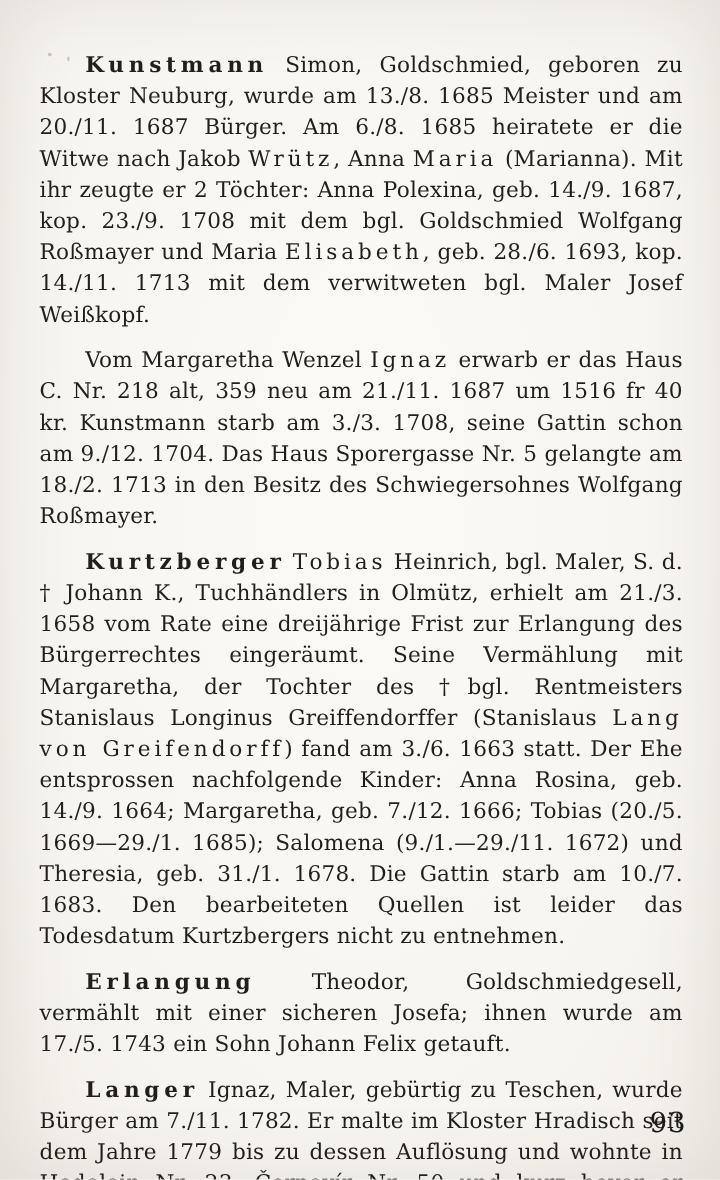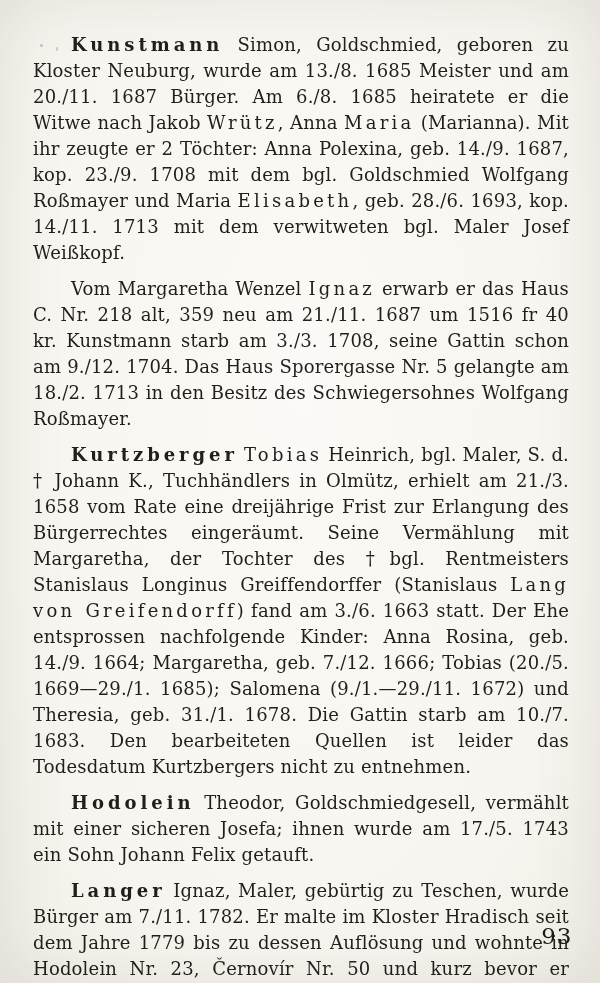--- a/index.html
+++ b/index.html
@@ -23,21 +23,21 @@
   .text-column {
     position: absolute;
     top: 30px;
     left: 33px;
     width: 536px;
     font-size: 18px;
     line-height: 26px;
     text-align: justify;
   }
   .para {
-    margin: 2px 0 10px 0;
+    margin: 12px 0 10px 0;
     text-indent: 38px;
   }
   .seg-normal {
     letter-spacing: 0.01em;
   }
   .seg-headword {
     font-weight: 700;
     letter-spacing: 0.22em;
   }
   .seg-spaced {
@@ -65,18 +65,18 @@
 <body>
 
 <div class="page">
   <span class="speck speck-1"></span>
   <span class="speck speck-2"></span>
 
   <div class="text-column">
     <p class="para"><span class="seg-headword">Kunstmann</span><span class="seg-normal"> Simon, Goldschmied, geboren zu Kloster Neuburg, wurde am 13./8. 1685 Meister und am 20./11. 1687 Bürger. Am 6./8. 1685 heiratete er die Witwe nach Jakob </span><span class="seg-spaced">Wrütz</span><span class="seg-normal">, Anna </span><span class="seg-spaced">Maria</span><span class="seg-normal"> (Marianna). Mit ihr zeugte er 2 Töchter: Anna Polexina, geb. 14./9. 1687, kop. 23./9. 1708 mit dem bgl. Goldschmied Wolfgang Roßmayer und Maria </span><span class="seg-spaced">Elisabeth</span><span class="seg-normal">, geb. 28./6. 1693, kop. 14./11. 1713 mit dem verwitweten bgl. Maler Josef Weißkopf.</span></p>
     <p class="para"><span class="seg-normal">Vom Margaretha Wenzel </span><span class="seg-spaced">Ignaz</span><span class="seg-normal"> erwarb er das Haus C. Nr. 218 alt, 359 neu am 21./11. 1687 um 1516 fr 40 kr. Kunstmann starb am 3./3. 1708, seine Gattin schon am 9./12. 1704. Das Haus Sporergasse Nr. 5 gelangte am 18./2. 1713 in den Besitz des Schwiegersohnes Wolfgang Roßmayer.</span></p>
     <p class="para"><span class="seg-headword">Kurtzberger</span><span class="seg-normal"> </span><span class="seg-spaced">Tobias</span><span class="seg-normal"> Heinrich, bgl. Maler, S. d. † Johann K., Tuchhändlers in Olmütz, erhielt am 21./3. 1658 vom Rate eine dreijährige Frist zur Erlangung des Bürgerrechtes eingeräumt. Seine Vermählung mit Margaretha, der Tochter des †bgl. Rentmeisters Stanislaus Longinus Greiffendorffer (Stanislaus </span><span class="seg-spaced">Lang von Greifendorff</span><span class="seg-normal">) fand am 3./6. 1663 statt. Der Ehe entsprossen nachfolgende Kinder: Anna Rosina, geb. 14./9. 1664; Margaretha, geb. 7./12. 1666; Tobias (20./5. 1669—29./1. 1685); Salomena (9./1.—29./11. 1672) und Theresia, geb. 31./1. 1678. Die Gattin starb am 10./7. 1683. Den bearbeiteten Quellen ist leider das Todesdatum Kurtzbergers nicht zu entnehmen.</span></p>
-    <p class="para"><span class="seg-headword">Hodolein</span><span class="seg-normal"> Theodor, Goldschmiedgesell, vermählt mit einer sicheren Josefa; ihnen wurde am 17./5. 1743 ein Sohn Johann Felix getauft.</span></p>
+    <p class="para"><span class="seg-headword">Erlangung</span><span class="seg-normal"> Theodor, Goldschmiedgesell, vermählt mit einer sicheren Josefa; ihnen wurde am 17./5. 1743 ein Sohn Johann Felix getauft.</span></p>
     <p class="para"><span class="seg-headword">Langer</span><span class="seg-normal"> Ignaz, Maler, gebürtig zu Teschen, wurde Bürger am 7./11. 1782. Er malte im Kloster Hradisch seit dem Jahre 1779 bis zu dessen Auflösung und wohnte in Hodolein Nr. 23, Černovír Nr. 50 und kurz bevor er Olmütz verließ, im Hause Oberring Nr. 22, Wassergasse Nr. 8. Aus seiner Ehe mit einer sicheren Martha sind 4 Kinder bekannt: Johann, gest. 3 Jahre alt am 24./12. 1780; Catharina (22./9. 1779—4./1. 1781); Augustin Bernard, geb. 20./8. 1781 und Johann Georg, geb. 1./4. 1783.</span></p>
   </div>
 
   <div class="page-number">93</div>
 </div>
 
 </body></html>

